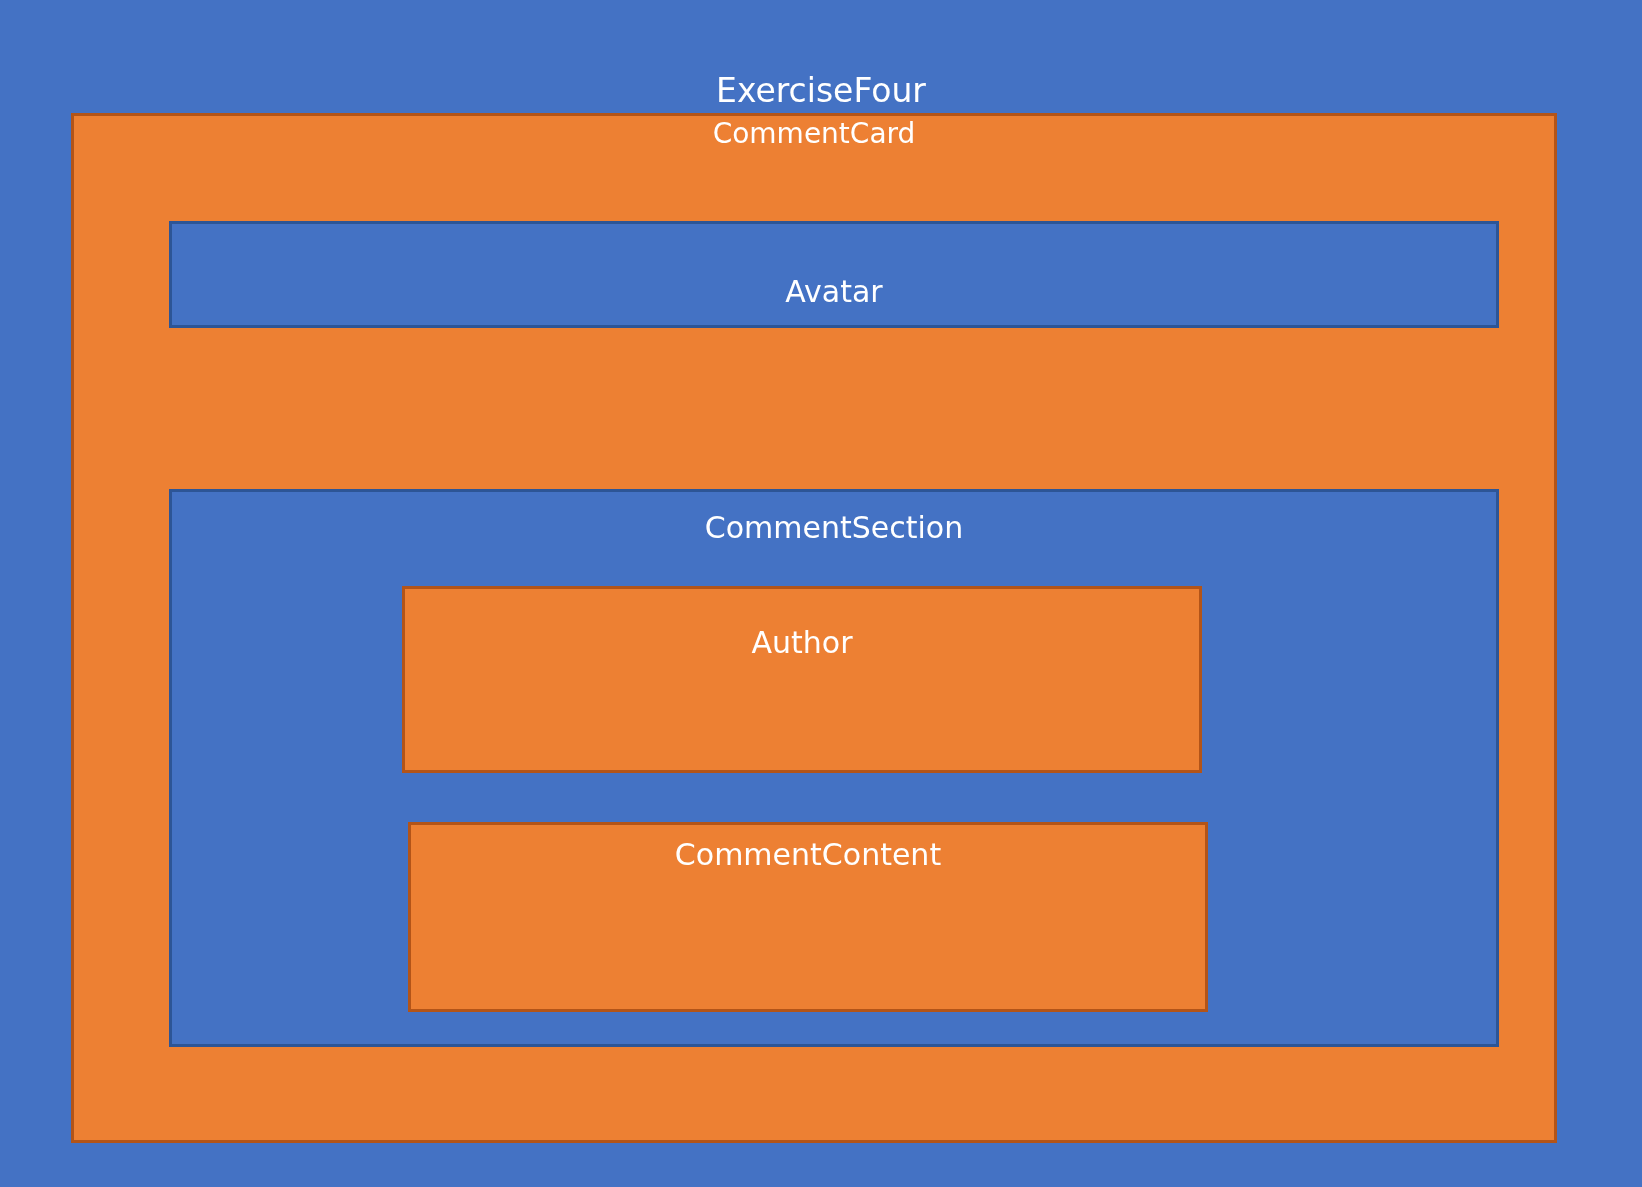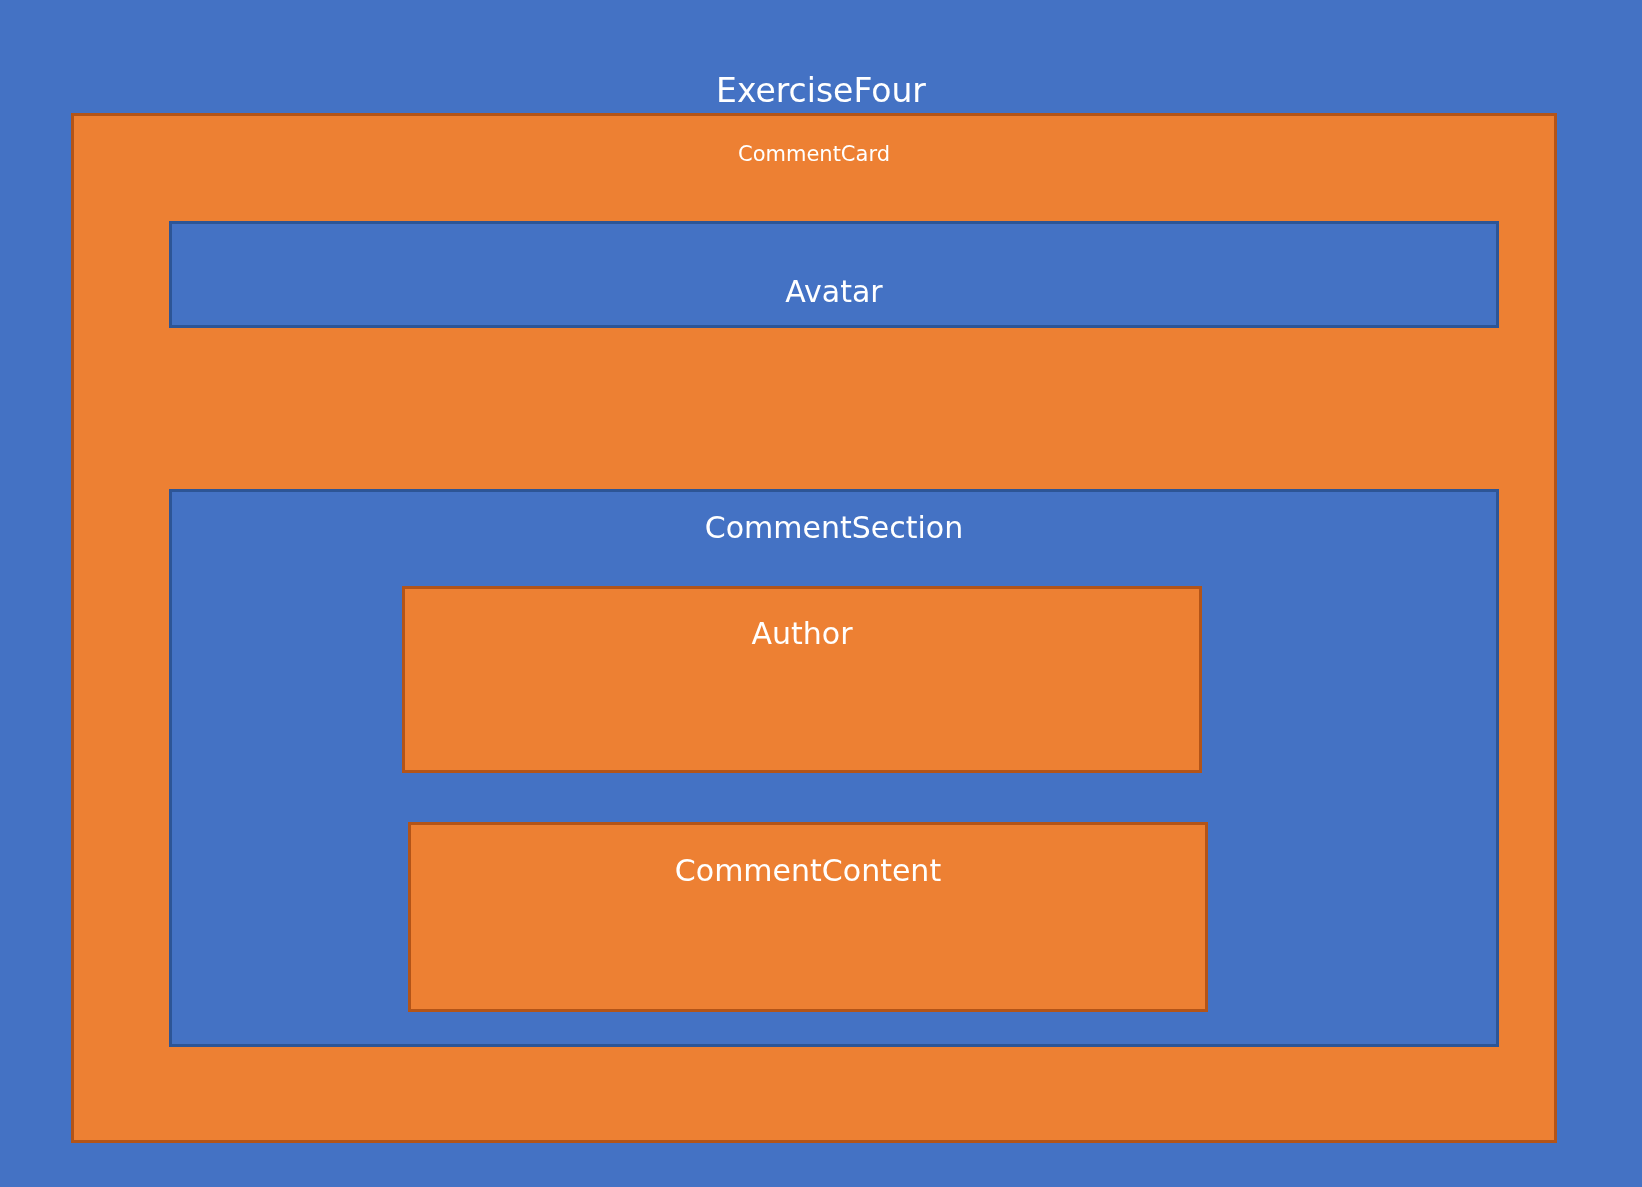--- a/index.html
+++ b/index.html
@@ -35,23 +35,22 @@
   #comment-card {
     position: absolute;
     left: 71px;
     top: 113px;
     width: 1486px;
     height: 1030px;
     background: #ed8033;
     border: 3px solid #b35418;
   }
   #comment-card > .box-label {
-    font-size: 21px;
+    font-size: 28px;
     line-height: 36px;
-    padding-top: 20px;
   }
   
   #avatar-box {
     position: absolute;
     left: 95px;
     top: 105px;
     width: 1330px;
     height: 107px;
     background: #4472c4;
     border: 3px solid #2d5596;
@@ -83,36 +82,36 @@
     left: 230px;
     top: 94px;
     width: 800px;
     height: 187px;
     background: #ed8033;
     border: 3px solid #b35418;
   }
   #author-box > .box-label {
     font-size: 30px;
     line-height: 36px;
-    padding-top: 27px;
+    padding-top: 36px;
   }
   
   #comment-content-box {
     position: absolute;
     left: 236px;
     top: 330px;
     width: 800px;
     height: 190px;
     background: #ed8033;
     border: 3px solid #b35418;
   }
   #comment-content-box > .box-label {
     font-size: 30px;
     line-height: 36px;
-    padding-top: 28px;
+    padding-top: 12px;
   }
 </style>
 </head>
 <body>
 
 <div>
 
   <div id="root-title" class="box-label">ExerciseFour</div>
 
   <div id="comment-card">

